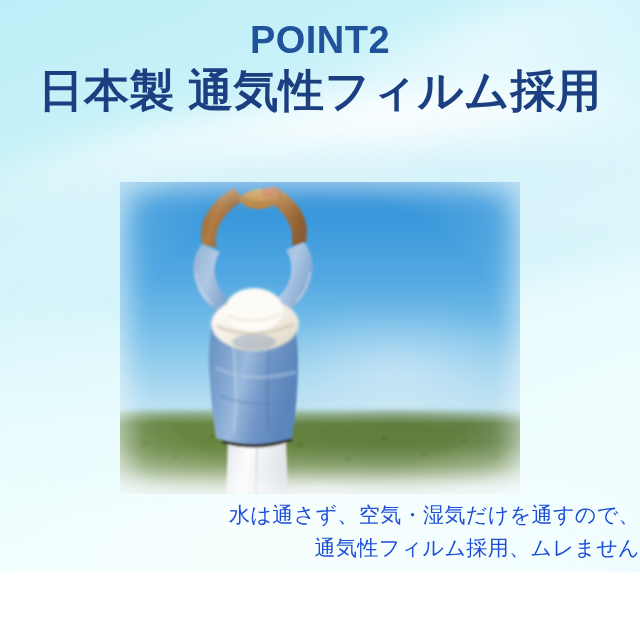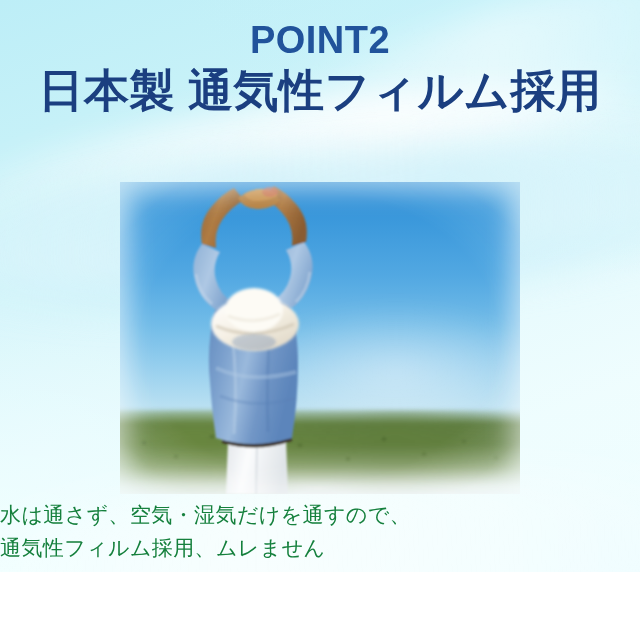--- a/index.html
+++ b/index.html
@@ -198,23 +198,23 @@
     pointer-events: none;
     box-shadow: inset 0 0 26px 14px rgba(255,255,255,0.55);
   }
 
   
   .caption {
     position: absolute;
     left: 0;
     right: 0;
     top: 498px;
-    text-align: left;
+    text-align: right;
     z-index: 5;
-    color: #15803d;
+    color: #1d4ed8;
     font-size: 21px;
     line-height: 33px;
     letter-spacing: 0.4px;
   }
   .caption-line { display: block; white-space: nowrap; }
 </style>
 </head>
 <body>
 
 <div id="poster">

